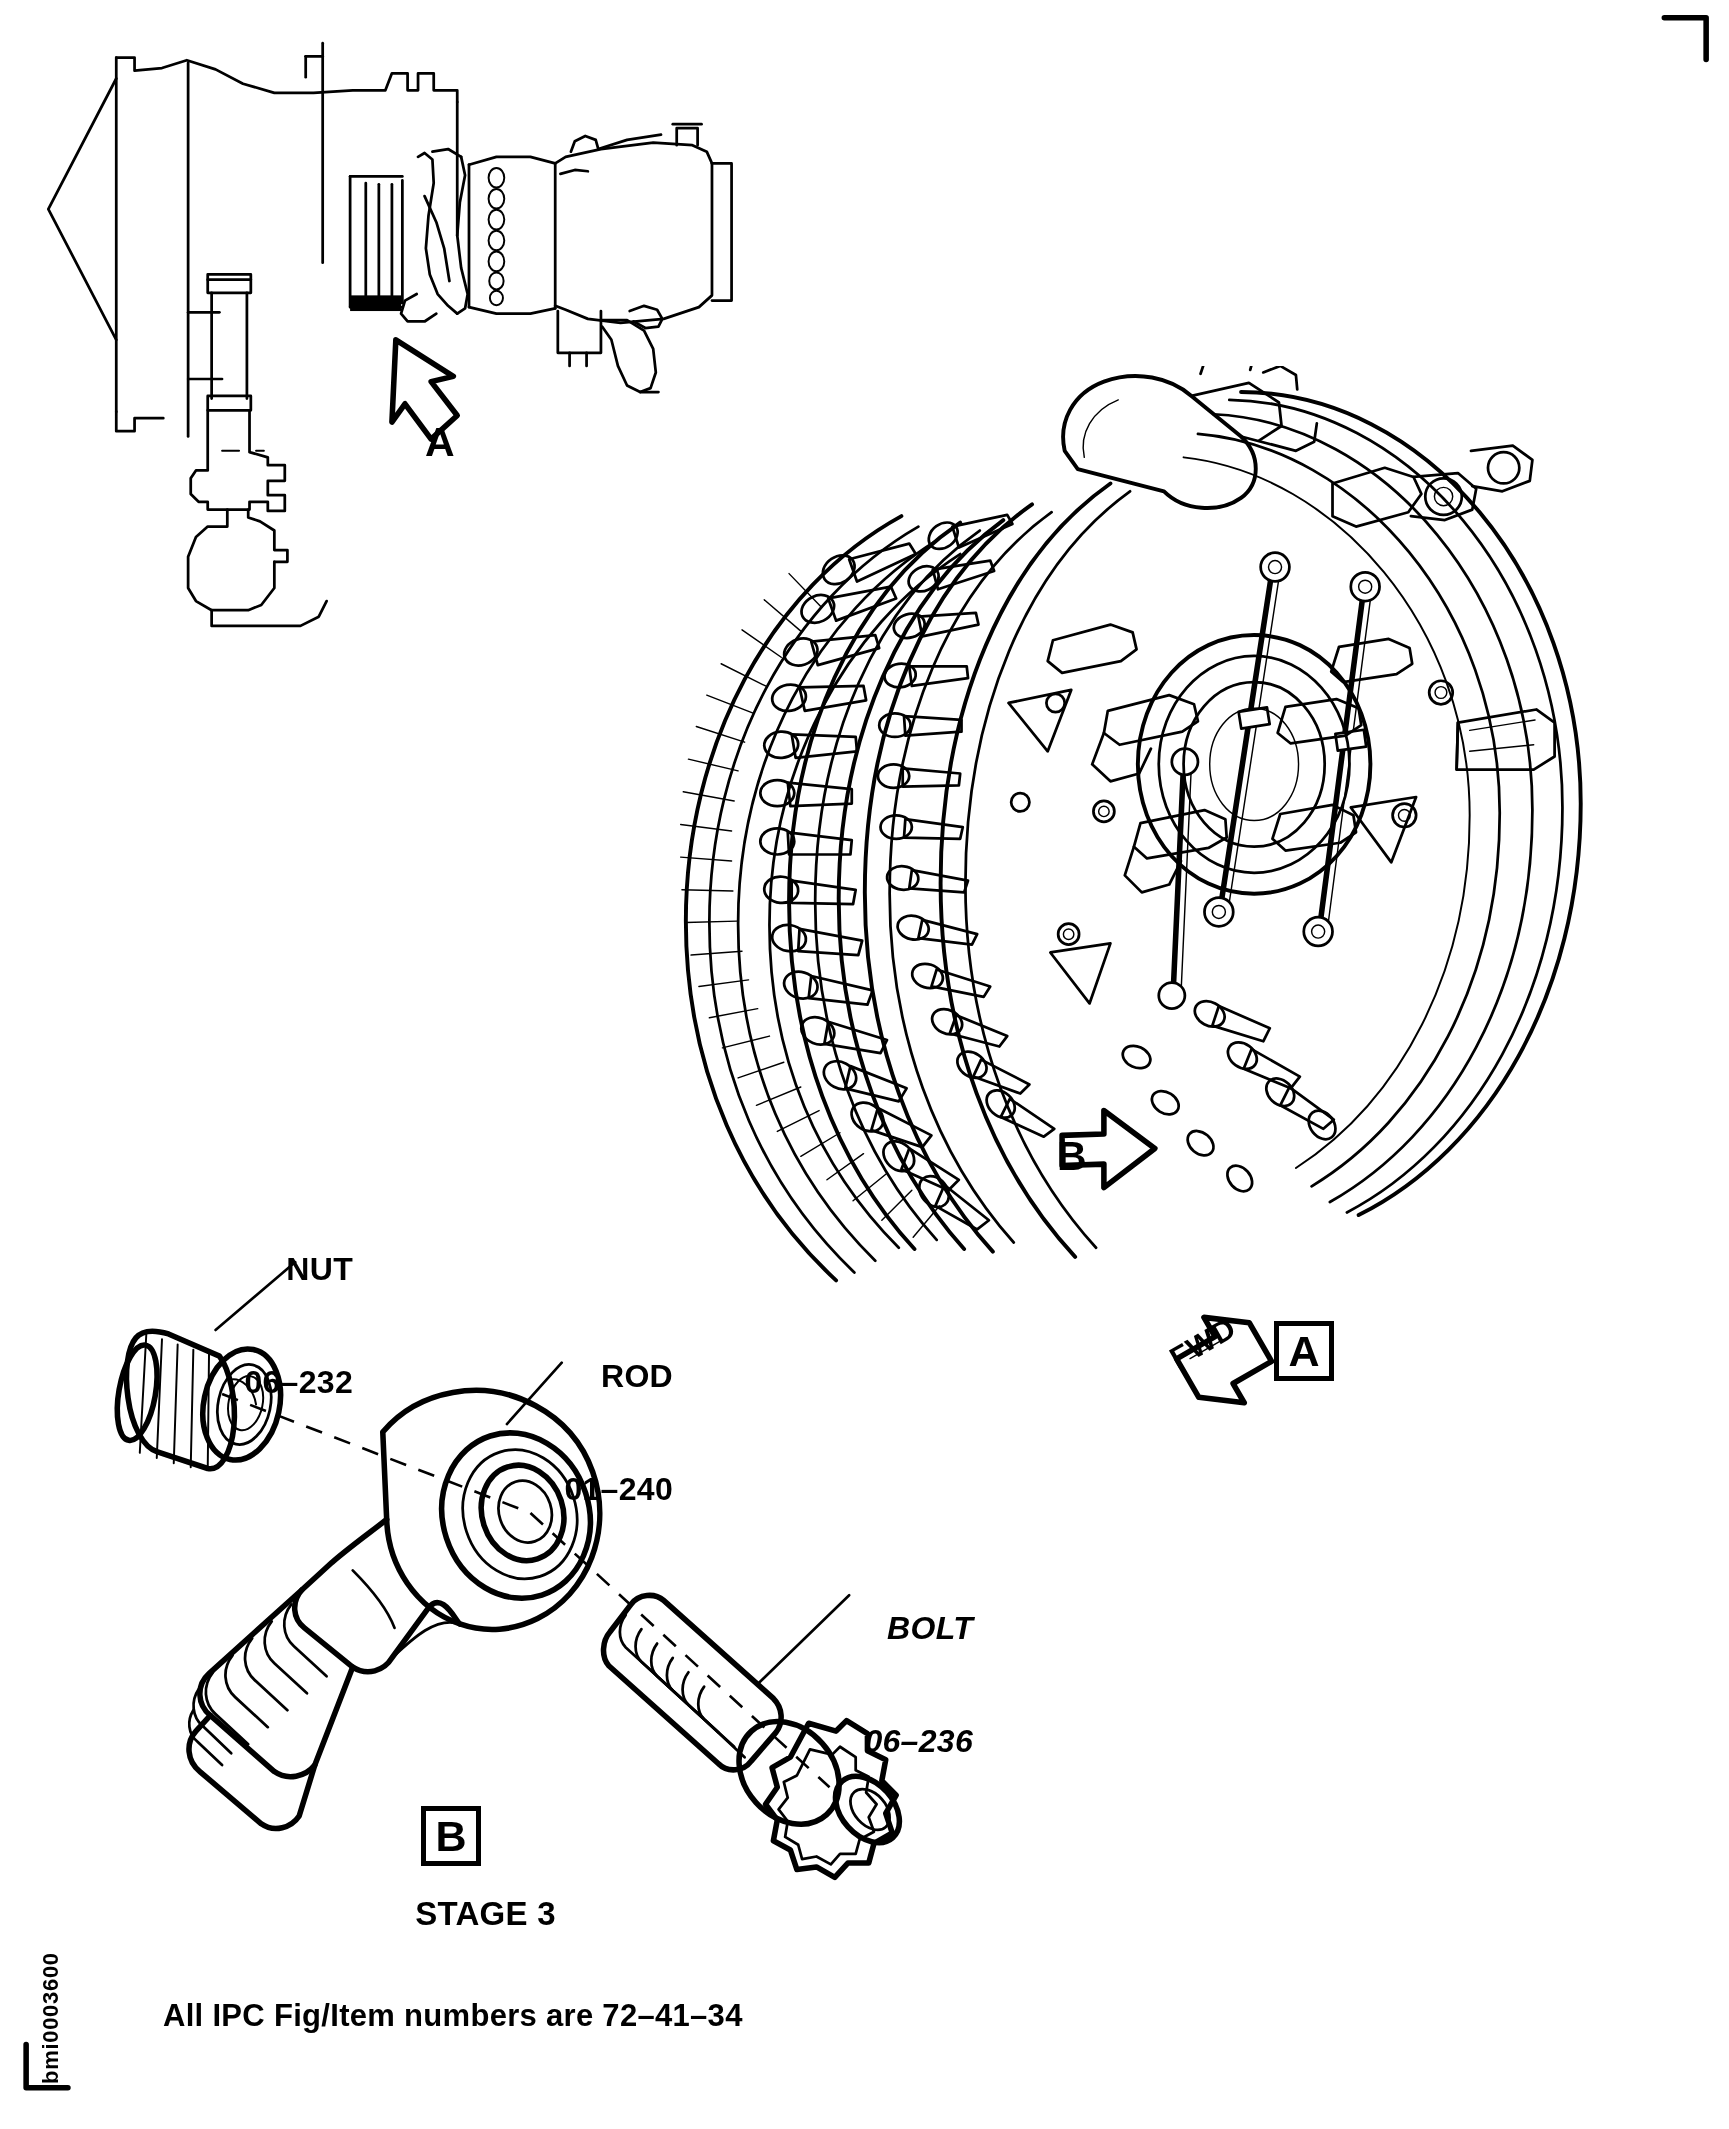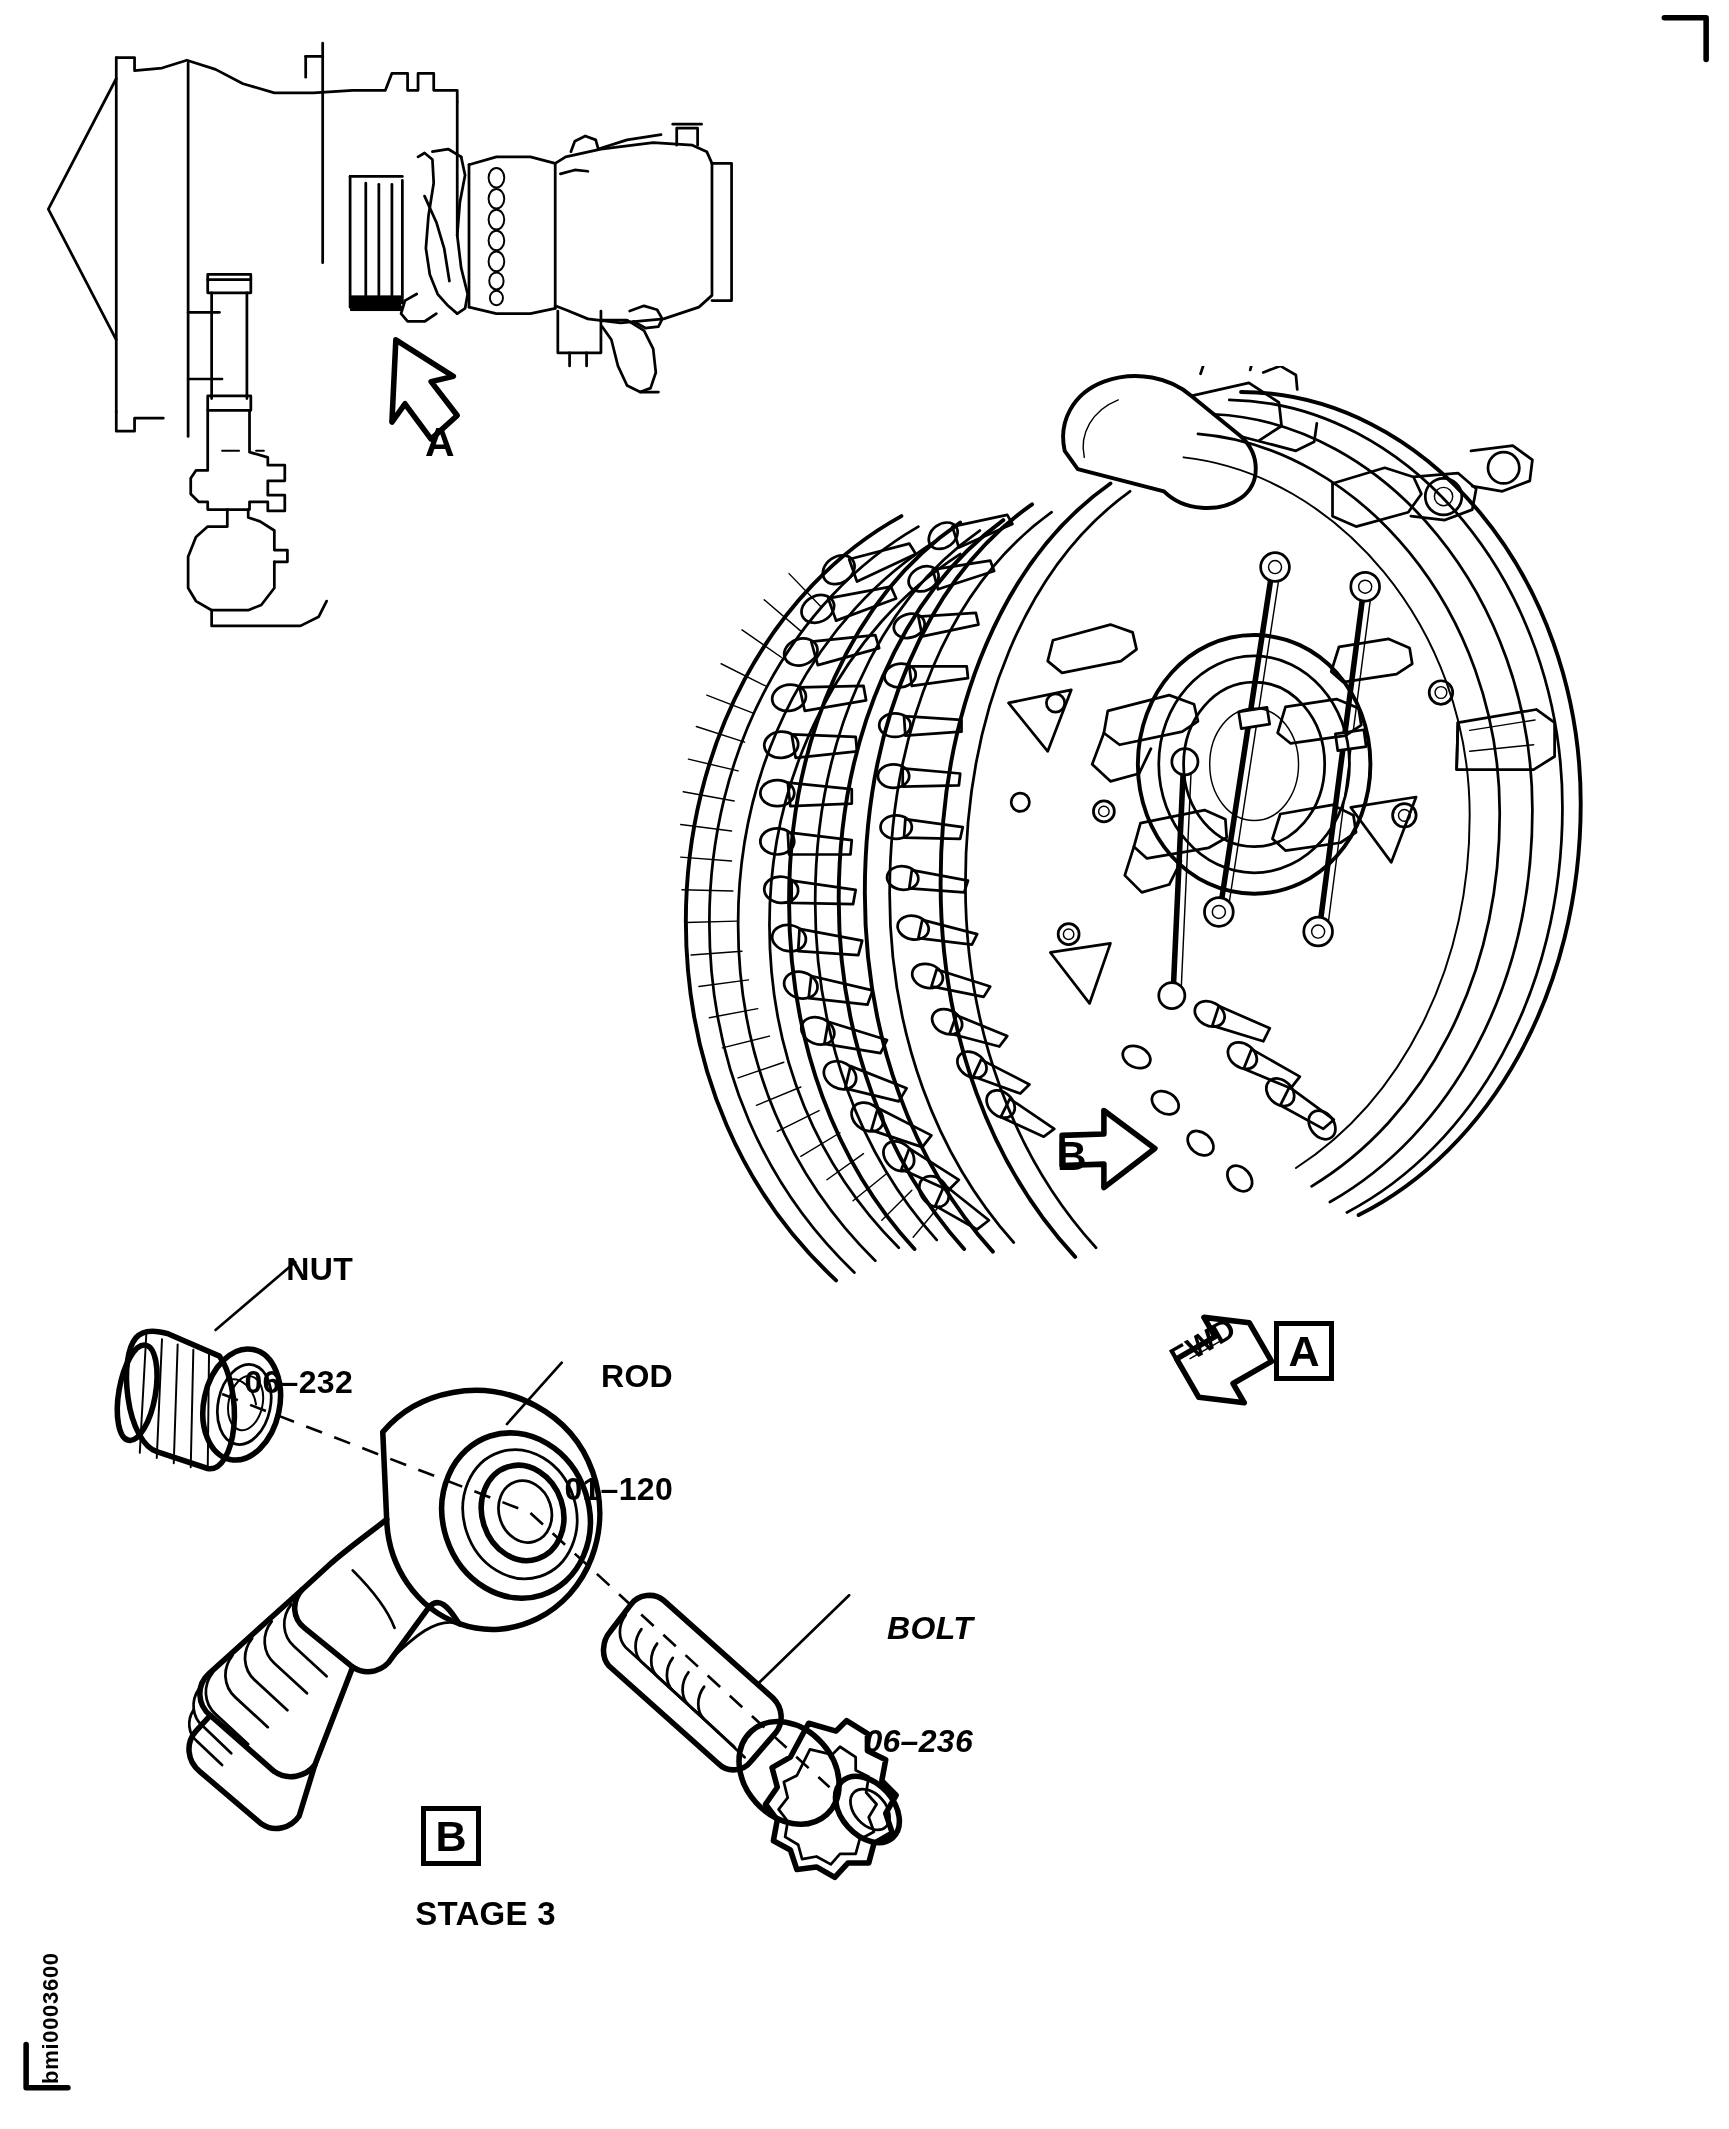--- a/index.html
+++ b/index.html
@@ -502,37 +502,38 @@
 
   </svg>
 
   <div class="lbl lbl-part" style="left:196px; top:1175px; width:157px;">
     <div>NUT</div>
     <div>06–232</div>
   </div>
 
   <div class="lbl lbl-part" style="left:516px; top:1282px; width:157px;">
     <div>ROD</div>
-    <div>01–120</div>
+    <div>01–240</div>
   </div>
 
   <div class="lbl lbl-part" style="left:810px; top:1534px; width:163px;font-style:italic;">
     <div>BOLT</div>
     <div>06–236</div>
   </div>
 
   <div class="lbl lbl-callout" style="left:425px; top:418px;">A</div>
 
   <div class="lbl lbl-callout" style="left:1057px; top:1132px;">B</div>
 
   <div class="fwd-text" style="left:1164px; top:1346px; transform:rotate(-30deg); transform-origin:left top;">FWD</div>
 
   <div class="lbl-box" style="left:1274px; top:1321px; width:60px; height:60px;">A</div>
 
   <div class="lbl-box" style="left:421px; top:1806px; width:60px; height:60px;">B</div>
 
   <div class="lbl lbl-stage" style="left:353px; top:1895px; width:203px;">STAGE 3</div>
 
+  <div class="lbl lbl-note" style="left:163px; top:1998px;">All IPC Fig/Item numbers are 72–41–34</div>
 
   <div class="lbl-figid" style="left:38px; top:2084px;">bmi0003600</div>
 
 </div>
 
 
 </body></html>

